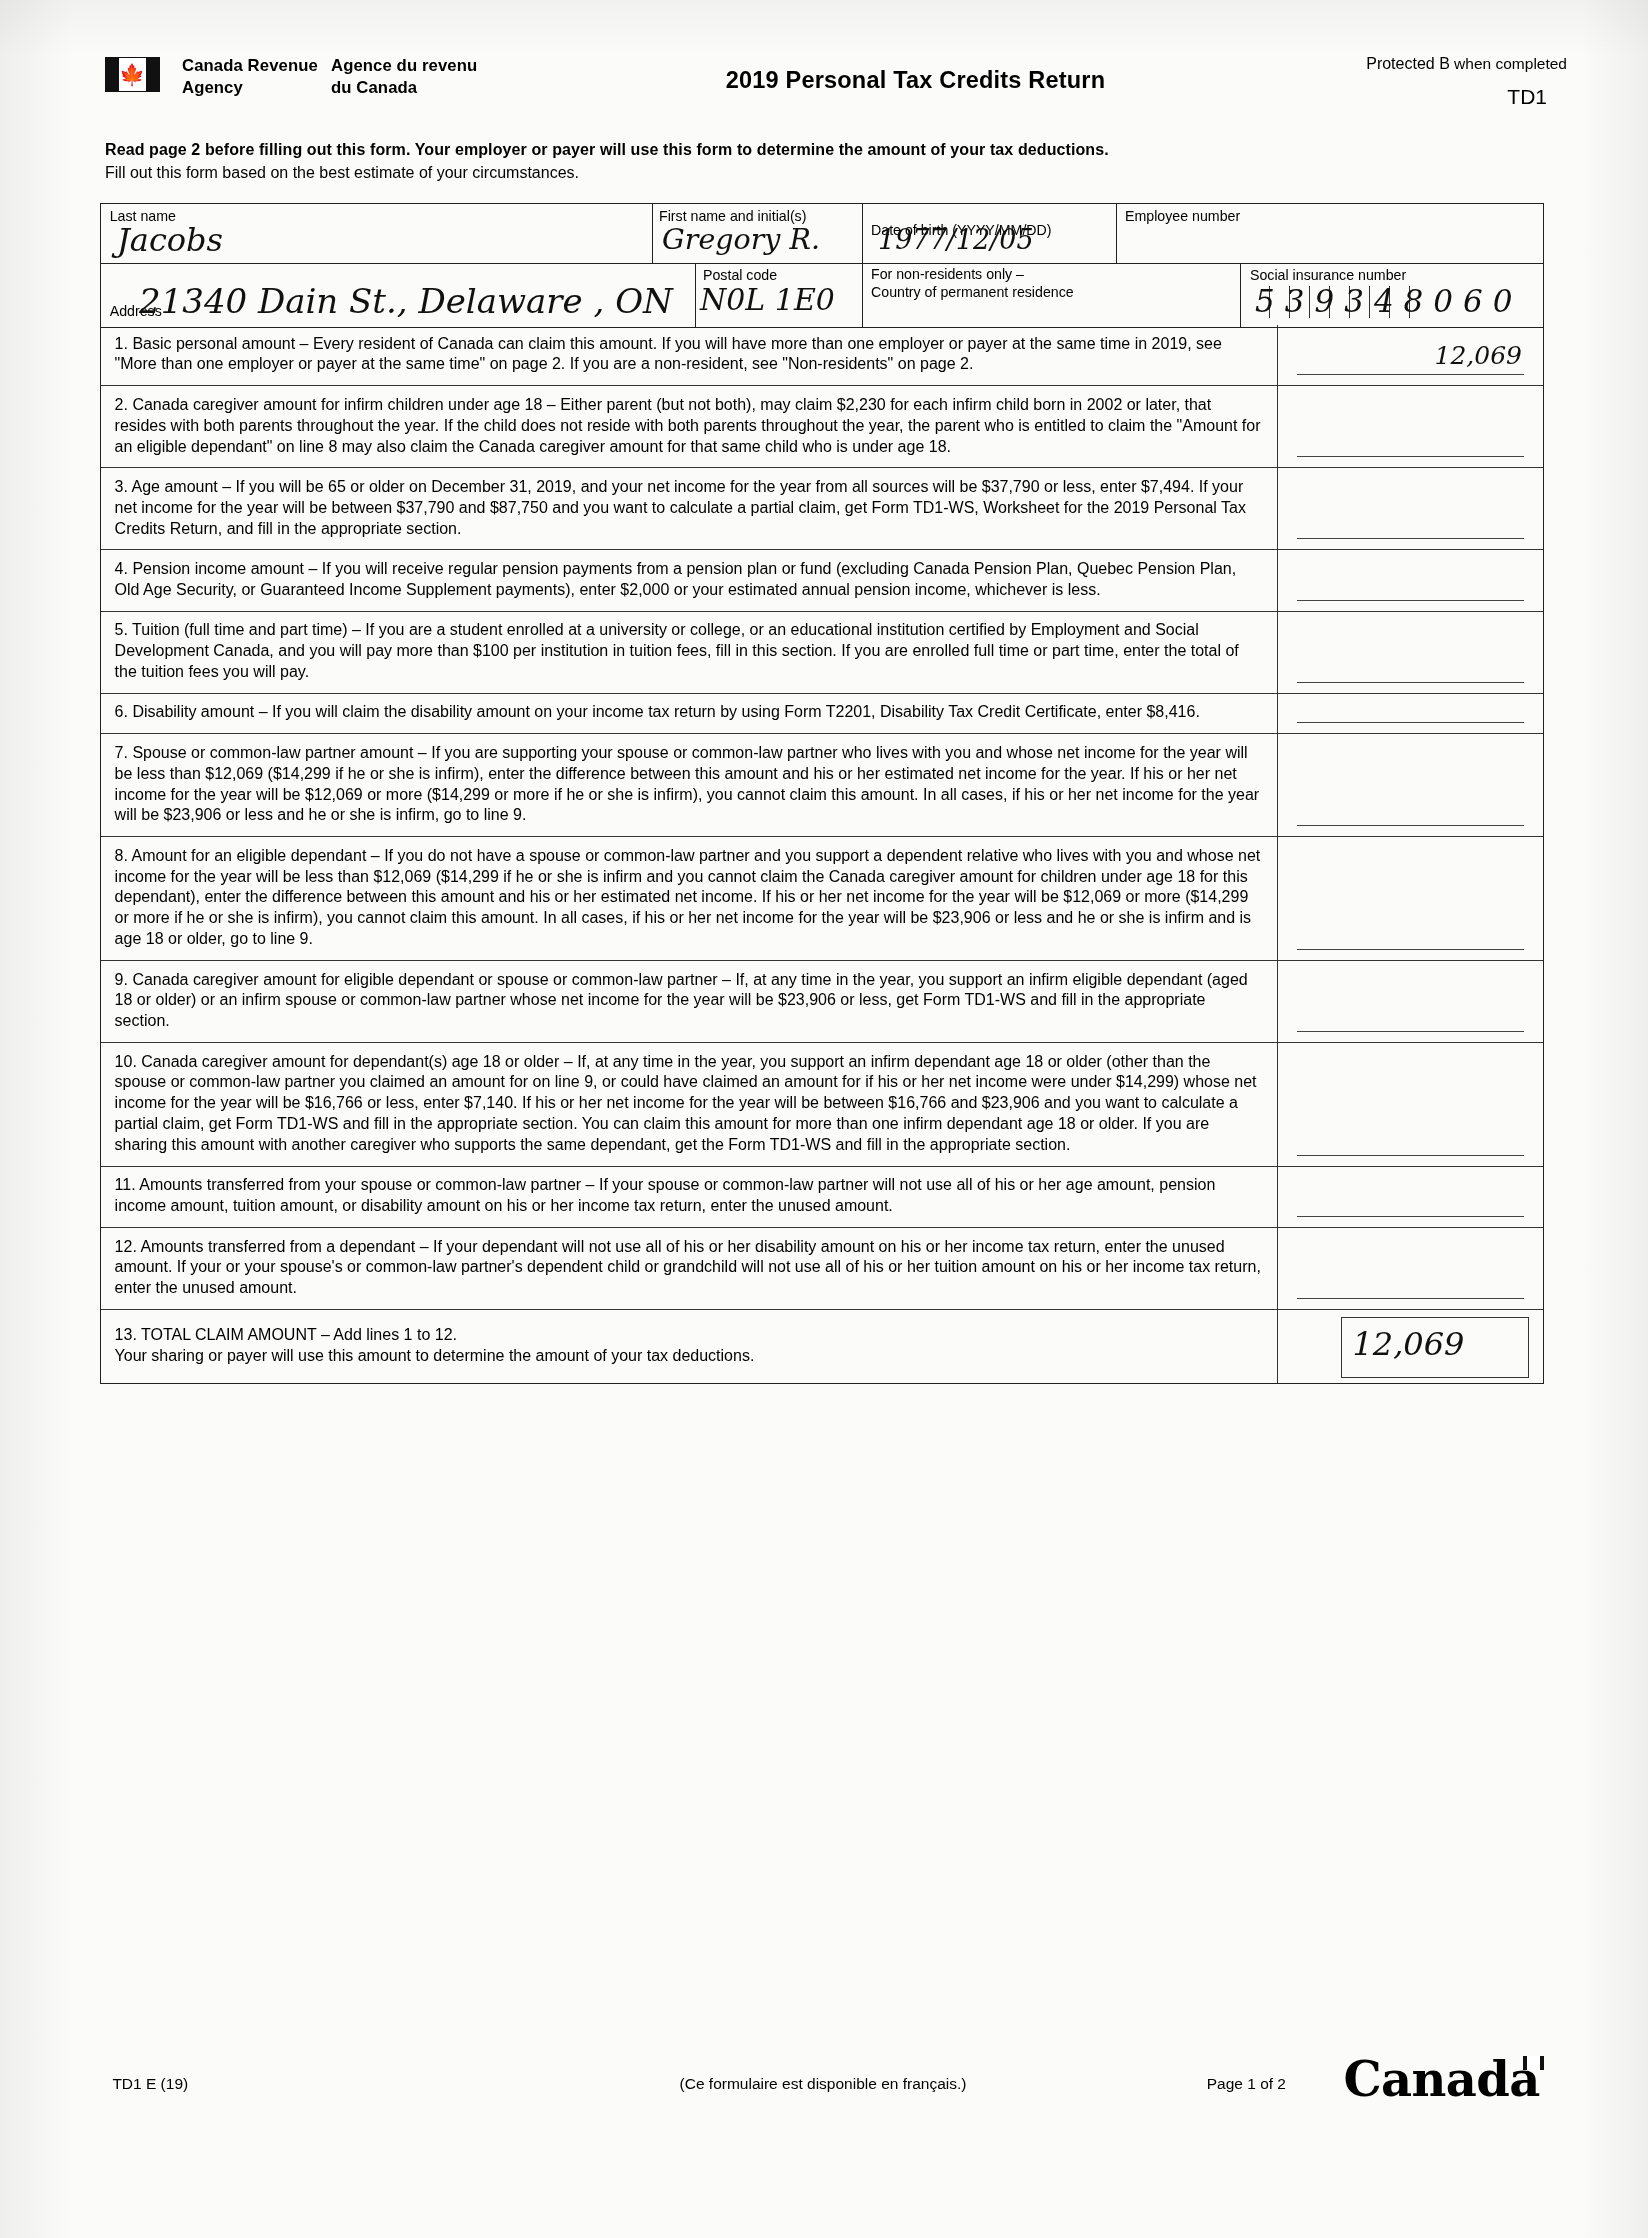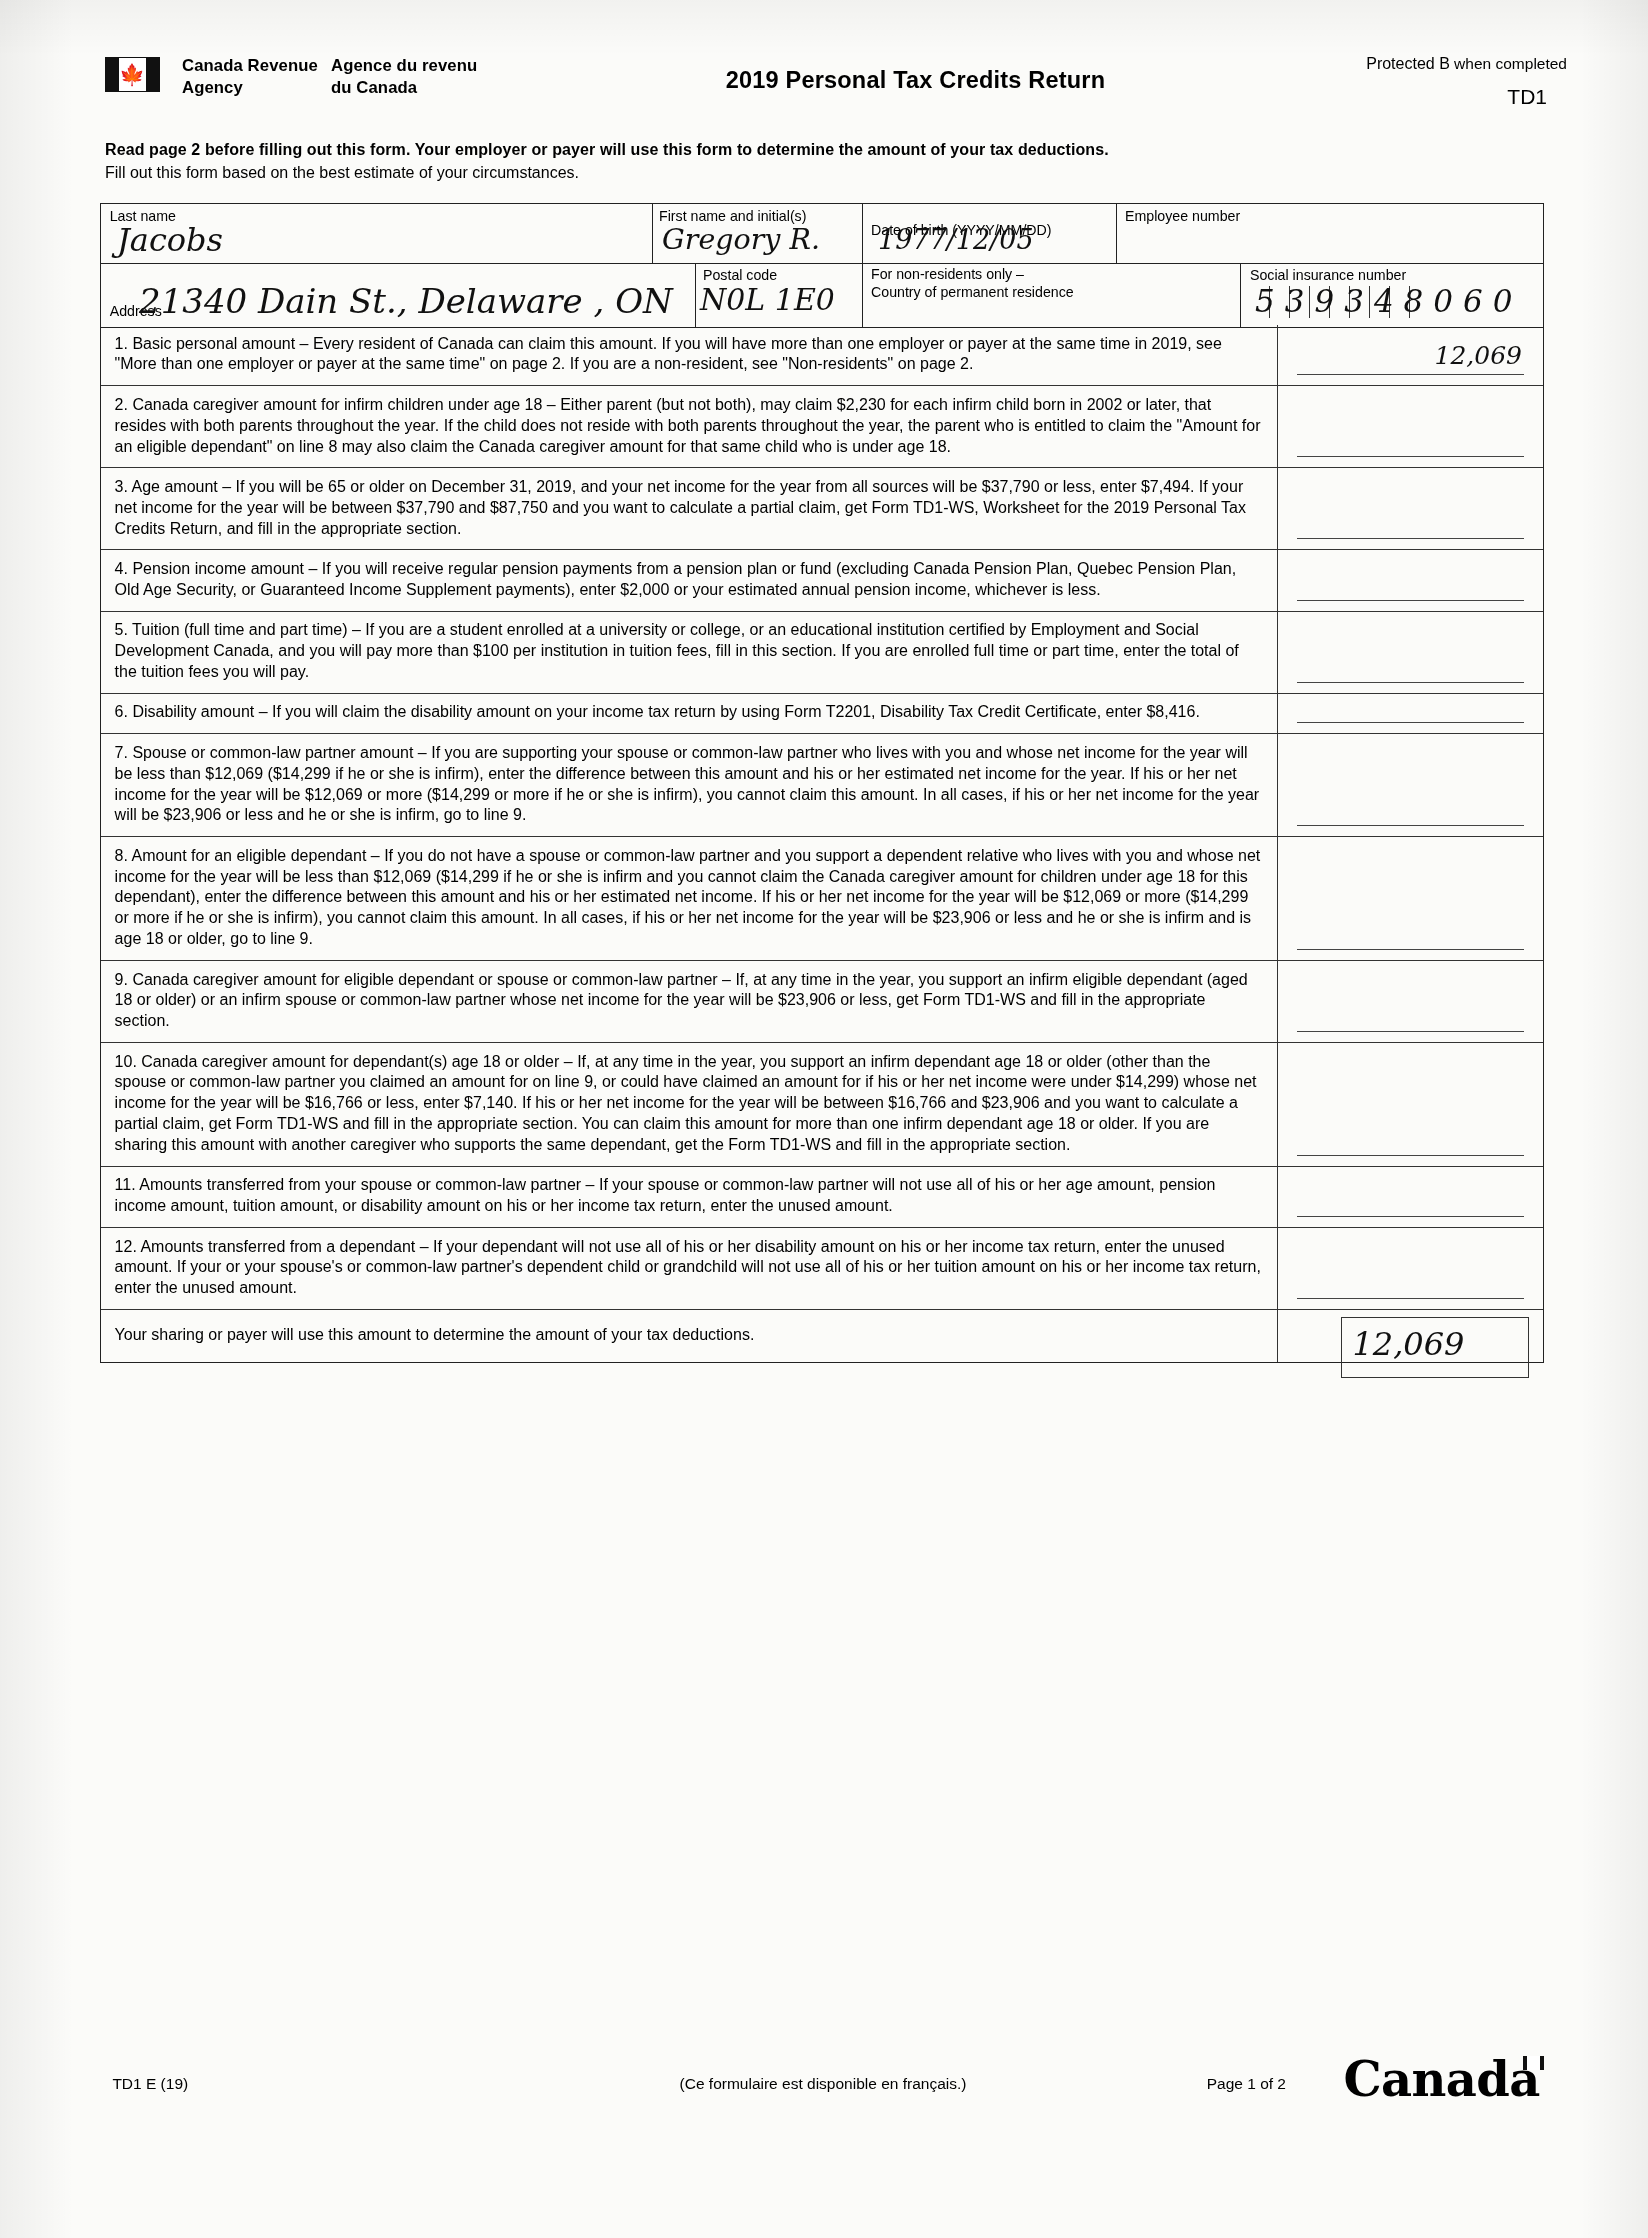--- a/index.html
+++ b/index.html
@@ -473,20 +473,24 @@
           <b>Amounts transferred from a dependant</b><span> – If your dependant will not use all of his or her disability amount on his or her income tax return, enter the unused amount. If your or your spouse's or common-law partner's dependent child or grandchild will not use all of his or her tuition amount on his or her income tax return, enter the unused amount.</span>
         </div>
         <div class="amt">
           <div class="amt-val"></div>
           <div class="amt-rule"></div>
         </div>
       </div>
 
       <div class="row total-row">
         <div class="text">
+          <div>
+            <b>13.</b>
+            <b>TOTAL CLAIM AMOUNT</b><span> – Add lines 1 to 12.</span>
+          </div>
           <div>Your sharing or payer will use this amount to determine the amount of your tax deductions.</div>
         </div>
         <div class="amt">
           <div class="total-box">
             <div class="total-val">12,069</div>
           </div>
         </div>
       </div>
 
     </div>

